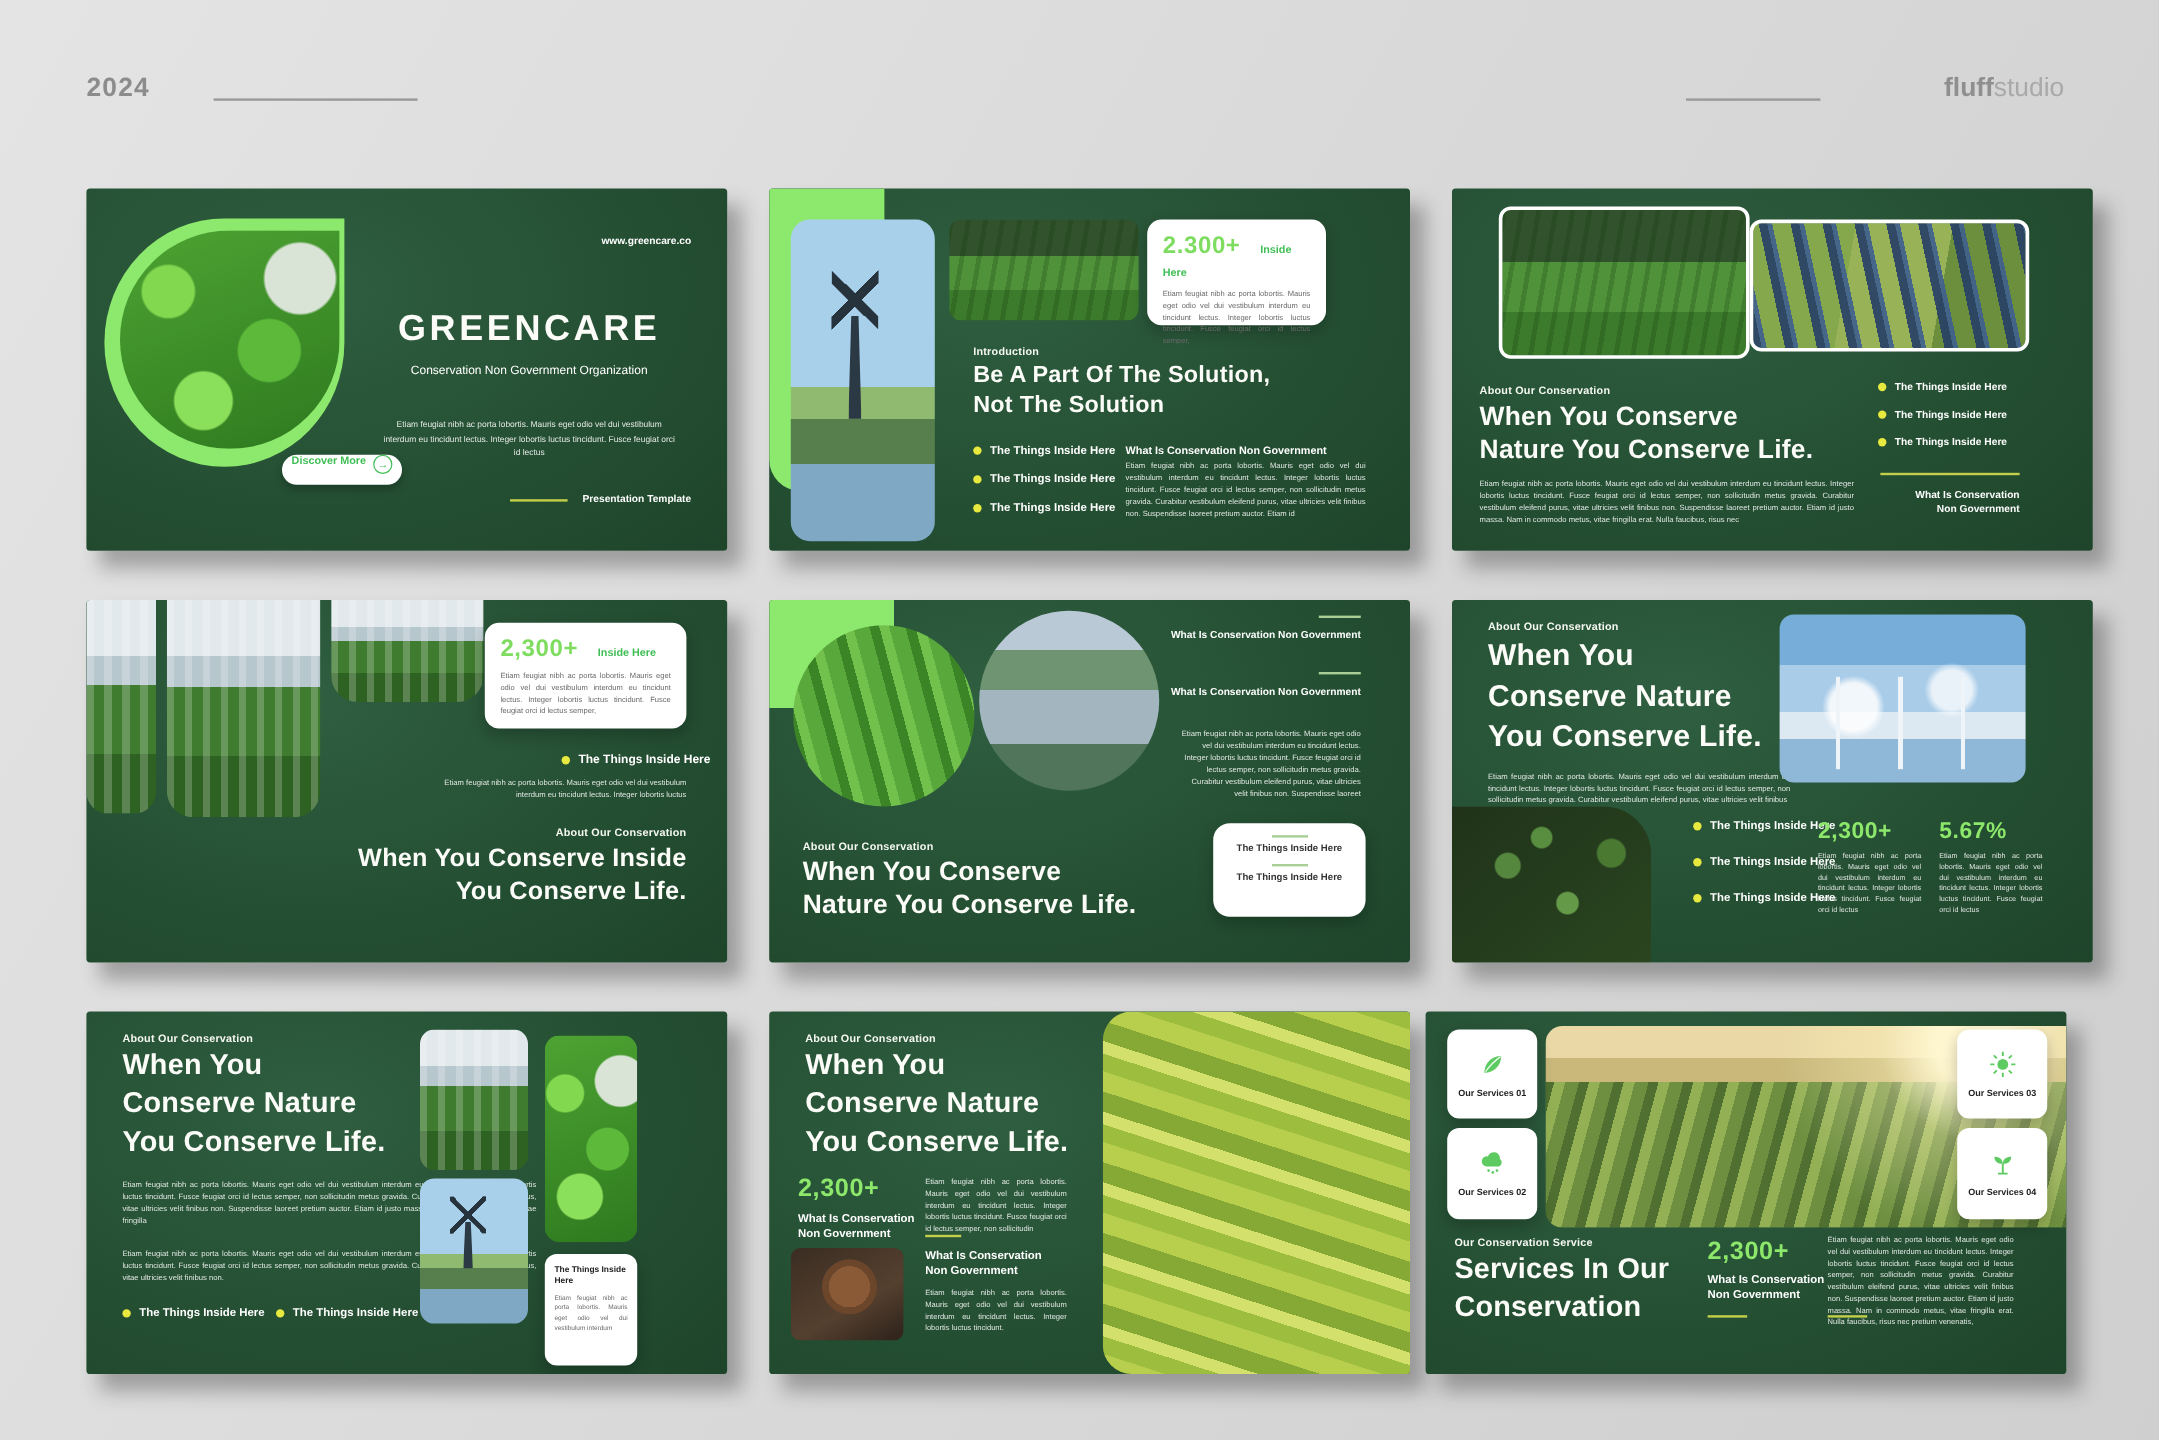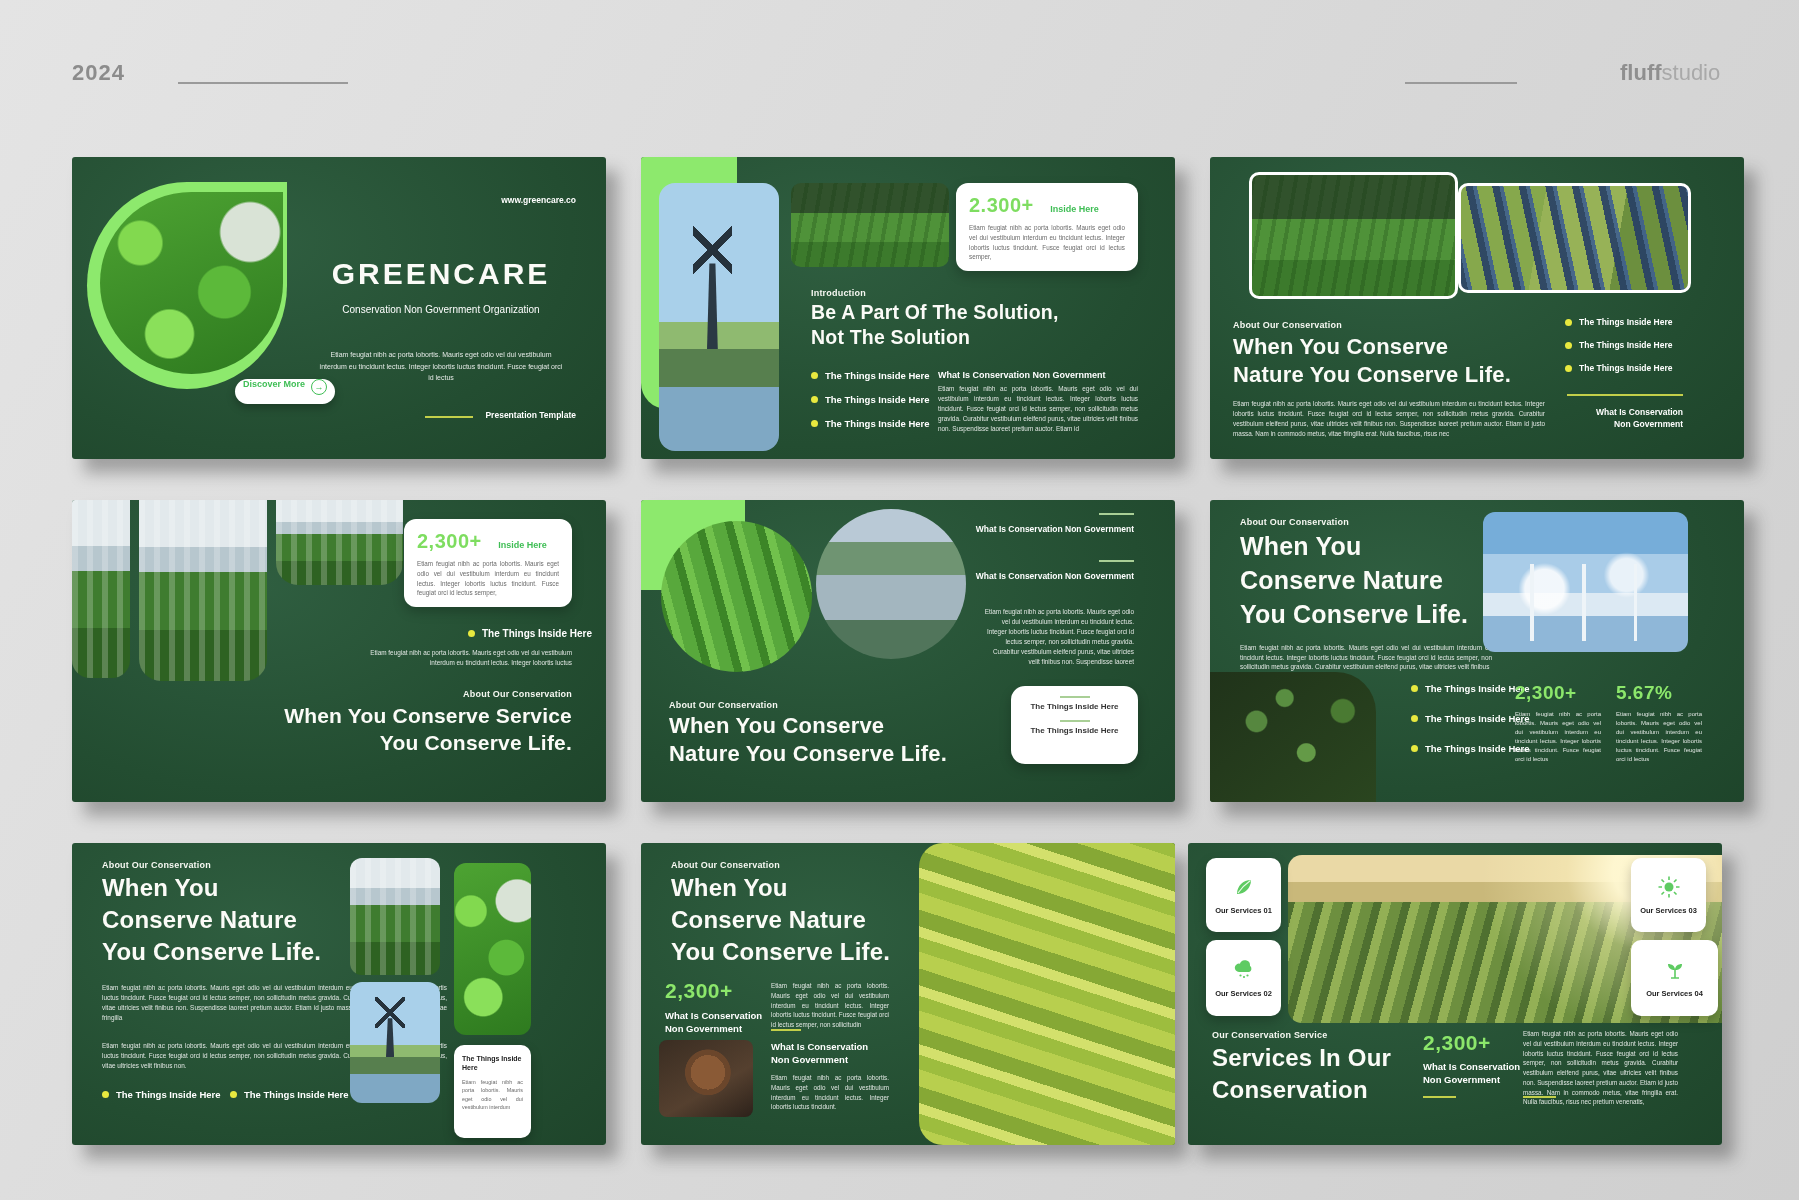--- a/index.html
+++ b/index.html
@@ -102,21 +102,21 @@
       <span class="arr">→</span>
     </div>
     <div class="ab oline" style="left:353px;top:259px;width:48px"></div>
     <div class="ab" style="left:407px;top:253px;width:97px;text-align:right;font-size:8.5px;font-weight:700;color:#fff">Presentation Template</div>
   </div>
 
   <div class="slide" style="left:641px;top:157px">
     <div class="ab" style="left:0;top:0;width:96px;height:252px;background:#8de96d;border-radius:0 0 26px 26px"></div>
     <div class="ab ph img-windmill" style="left:18px;top:26px;width:120px;height:268px;border-radius:16px"></div>
     <div class="ab ph img-farm" style="left:150px;top:26px;width:158px;height:84px;border-radius:10px"></div>
-    <div class="ab card" style="left:315px;top:26px;width:182px;height:88px;padding:11px 13px;box-sizing:border-box">
+    <div class="ab card" style="left:315px;top:26px;width:149px;height:88px;padding:11px 13px;box-sizing:border-box">
       <span class="statnum" style="font-size:20px">2.300+</span>
       <span class="statlbl" style="font-size:9px;margin-left:12px">Inside Here</span>
       <div class="cardtext" style="font-size:6.3px;margin-top:6px">Etiam feugiat nibh ac porta lobortis. Mauris eget odio vel dui vestibulum interdum eu tincidunt lectus. Integer lobortis luctus tincidunt. Fusce feugiat orci id lectus semper,</div>
     </div>
     <div class="ab k" style="left:170px;top:131px">Introduction</div>
     <div class="ab h" style="left:170px;top:143px;width:340px;font-size:19.5px;line-height:25px">
       <div>Be A Part Of The Solution,</div>
       <div>Not The Solution</div>
     </div>
     <div class="ab bullet" style="left:170px;top:213px">
@@ -172,21 +172,21 @@
       <span class="statlbl" style="font-size:9px;margin-left:12px">Inside Here</span>
       <div class="cardtext" style="font-size:6.3px;margin-top:6px">Etiam feugiat nibh ac porta lobortis. Mauris eget odio vel dui vestibulum interdum eu tincidunt lectus. Integer lobortis luctus tincidunt. Fusce feugiat orci id lectus semper,</div>
     </div>
     <div class="ab bullet" style="left:396px;top:128px;font-size:10px">
         <span class="dot"></span>
         <span>The Things Inside Here</span>
       </div>
     <div class="ab lorem-r" style="left:295px;top:148px;width:205px;font-size:6.4px;line-height:1.55">Etiam feugiat nibh ac porta lobortis. Mauris eget odio vel dui vestibulum interdum eu tincidunt lectus. Integer lobortis luctus</div>
     <div class="ab k" style="left:300px;top:189px;width:200px;text-align:right">About Our Conservation</div>
     <div class="ab h" style="left:180px;top:202px;width:320px;text-align:right;font-size:21px;line-height:27px">
-      <div>When You Conserve Service</div>
+      <div>When You Conserve Inside</div>
       <div>You Conserve Life.</div>
     </div>
   </div>
 
   <div class="slide" style="left:641px;top:500px">
     <div class="ab" style="left:0;top:0;width:104px;height:90px;background:#8de96d;border-radius:0 0 52px 0"></div>
     <div class="ab ph img-lettuce-rows" style="left:20px;top:21px;width:151px;height:151px;border-radius:50%"></div>
     <div class="ab ph img-dam" style="left:175px;top:9px;width:150px;height:150px;border-radius:50%"></div>
     <div class="ab k" style="left:28px;top:200px">About Our Conservation</div>
     <div class="ab h" style="left:28px;top:212px;width:340px;font-size:22px;line-height:28px">
@@ -310,21 +310,21 @@
             <line x1="1.5" y1="12" x2="5" y2="12"></line>
             <line x1="19" y1="12" x2="22.5" y2="12"></line>
             <line x1="4.5" y1="4.5" x2="7" y2="7"></line>
             <line x1="17" y1="17" x2="19.5" y2="19.5"></line>
             <line x1="19.5" y1="4.5" x2="17" y2="7"></line>
             <line x1="7" y1="17" x2="4.5" y2="19.5"></line>
           </g>
         </svg>
       <div class="lbl">Our Services 03</div>
     </div>
-    <div class="ab card svc" style="left:443px;top:97px;width:87px;height:76px;border-radius:10px">
+    <div class="ab card svc" style="left:443px;top:97px;width:75px;height:76px;border-radius:10px">
       <svg width="24" height="24" viewBox="0 0 24 24">
           <path d="M12 20v-8" stroke="#5ecb62" stroke-width="1.6" fill="none"></path>
           <path d="M12 12C12 8 9 6 5 6c0 4 3 6 7 6z" fill="#5ecb62"></path>
           <path d="M12 12c0-4 3-6 7-6 0 4-3 6-7 6z" fill="#5ecb62"></path>
           <path d="M8 20h8" stroke="#5ecb62" stroke-width="1.6"></path>
         </svg>
       <div class="lbl">Our Services 04</div>
     </div>
     <div class="ab k" style="left:24px;top:187px">Our Conservation Service</div>
     <div class="ab h" style="left:24px;top:199px;width:260px;font-size:24px;line-height:32px">

